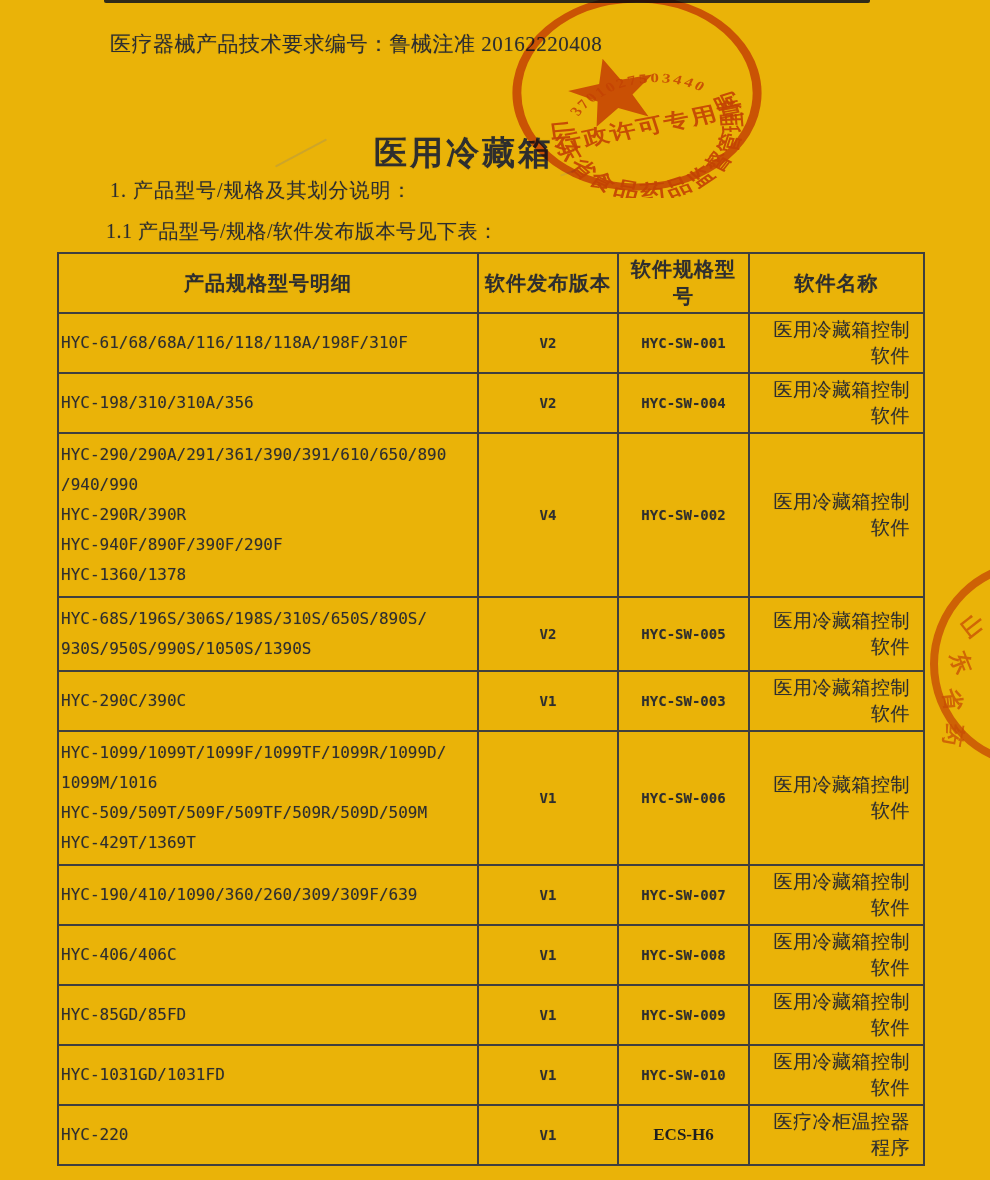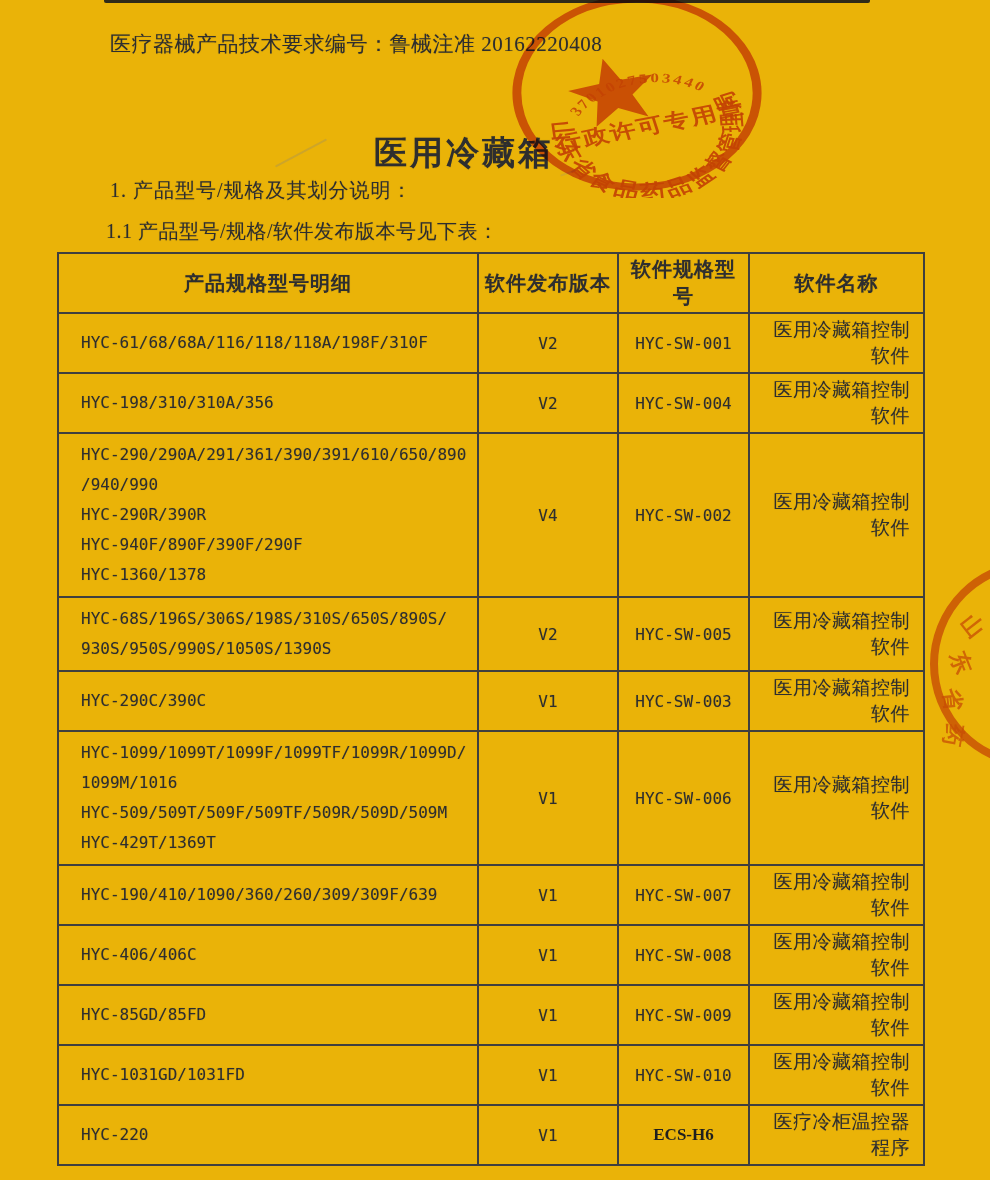--- a/index.html
+++ b/index.html
@@ -28,25 +28,25 @@
     border:2px solid #3f3f3f;vertical-align:middle;
     overflow:hidden;
   }
   table.spec th{
     height:42px;font-size:20px;font-weight:bold;letter-spacing:1px;
     text-align:center;padding:2px;
   }
   td.cell-models{
     font-family:"DejaVu Sans Mono","Liberation Mono",monospace;
     font-size:16px;line-height:30px;text-align:left;
-    padding:6px 2px 6px 22px;white-space:pre-line;letter-spacing:0;
+    padding:6px 2px 6px 2px;white-space:pre-line;letter-spacing:0;
   }
   td.cell-version,td.cell-spec{
     font-family:"DejaVu Sans Mono","Liberation Mono",monospace;
-    font-size:16px;text-align:center;padding:2px;
+    font-size:14px;text-align:center;padding:2px;font-weight:bold;
   }
   td.cell-spec.spec-clean{
     font-family:Liberation Serif, serif;
     font-weight:bold;font-size:17px;color:#1f1f1f;text-shadow:none;margin-left:32px;
   }
   td.cell-name{
     font-size:19px;line-height:26px;text-align:right;
     padding:3px 13px;letter-spacing:.5px;
   }
 

